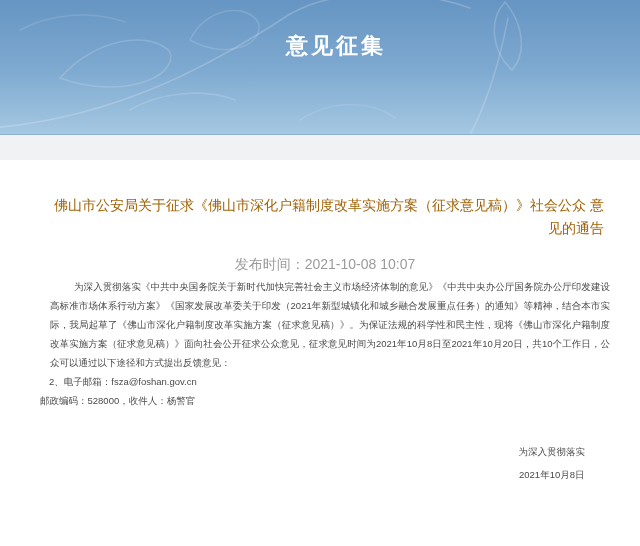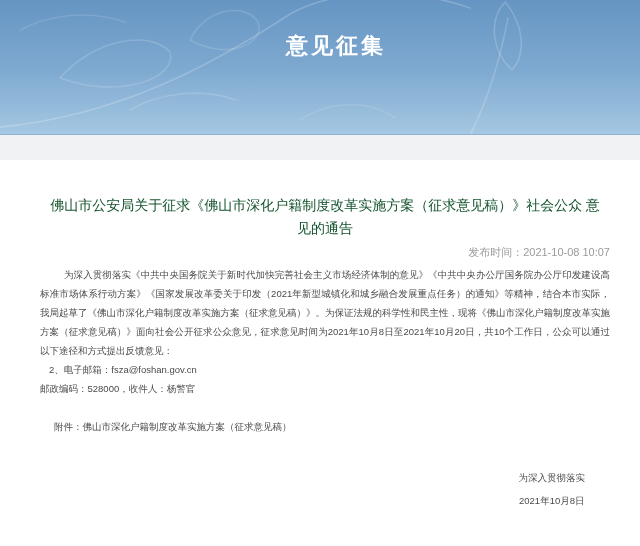--- a/index.html
+++ b/index.html
@@ -33,42 +33,42 @@
     background: #f1f2f4;
   }
   
   .content {
     padding: 34px 30px 0 40px;
     color: #474747;
   }
   .article-title {
     font-size: 14px;
     font-weight: 500;
-    color: #14532d;
-    text-align: center;
+    color: #a16207;
+    text-align: right;
     line-height: 23px;
     margin: 0 6px;
-    font-family: Liberation Serif, serif;
   }
   .publish-row {
-    margin-top: 5px;
-    text-align: right;
+    margin-top: 17px;
+    text-align: center;
     color: #9b9b9b;
-    font-size: 11px;
+    font-size: 14px;
     line-height: 15px;
   }
   .article-body {
     margin-top: 5px;
     font-size: 9.5px;
     line-height: 19px;
     color: #4a4a4a;
   }
   .para {
     text-indent: 24px;
     text-align: justify;
+    margin-left: 10px;
   }
   .contact-line { padding-left: 9px; }
   .contact-line.no-indent { padding-left: 0; }
   .attachment-line { margin-top: 19px; padding-left: 14px; }
   .signature {
     margin-top: 30px;
     text-align: right;
     padding-right: 25px;
   }
   .signature .sig-inner {
@@ -104,21 +104,20 @@
   <div class="publish-row">
     <span>发布时间：</span><span>2021-10-08 10:07</span>
   </div>
 
   <div class="article-body">
     <p class="para">为深入贯彻落实《中共中央国务院关于新时代加快完善社会主义市场经济体制的意见》《中共中央办公厅国务院办公厅印发建设高标准市场体系行动方案》《国家发展改革委关于印发（2021年新型城镇化和城乡融合发展重点任务）的通知》等精神，结合本市实际，我局起草了《佛山市深化户籍制度改革实施方案（征求意见稿）》。为保证法规的科学性和民主性，现将《佛山市深化户籍制度改革实施方案（征求意见稿）》面向社会公开征求公众意见，征求意见时间为2021年10月8日至2021年10月20日，共10个工作日，公众可以通过以下途径和方式提出反馈意见：</p>
 
     <p class="contact-line">2、电子邮箱：fsza@foshan.gov.cn</p>
     <p class="contact-line no-indent">邮政编码：528000，收件人：杨警官</p>
 
-    <p class="attachment-line">附件：佛山市深化户籍制度改革实施方案（征求意见稿）</p>
 
     <div class="signature">
       <div class="sig-inner">
         <div>为深入贯彻落实</div>
         <div>2021年10月8日</div>
       </div>
     </div>
   </div>
 </div>
 

